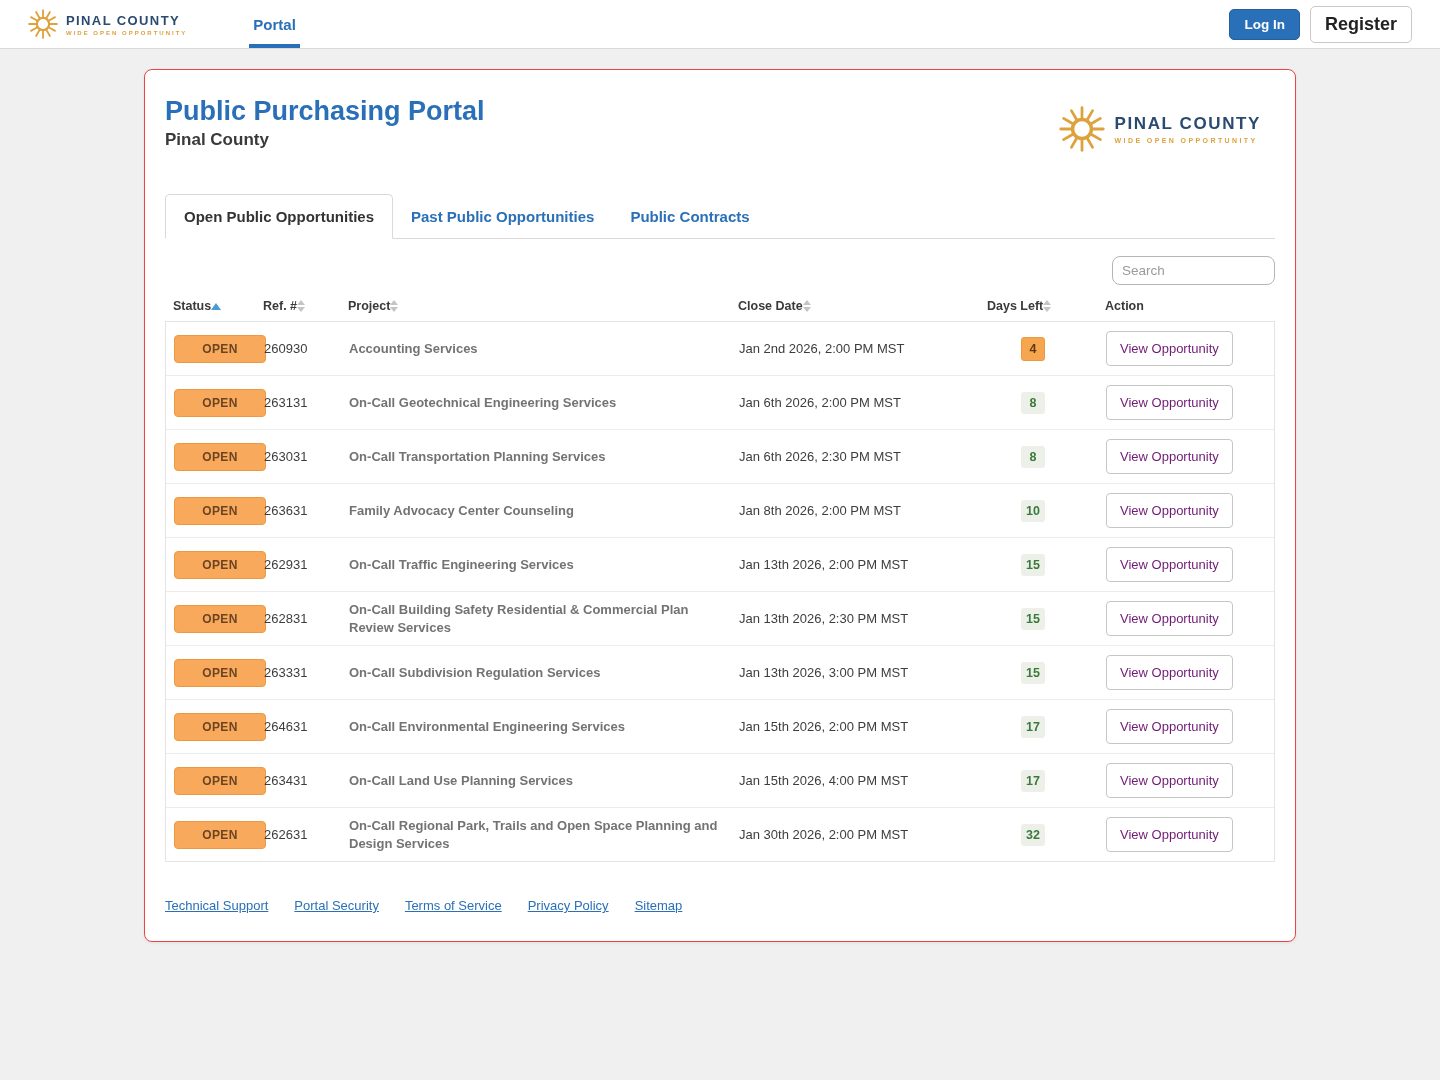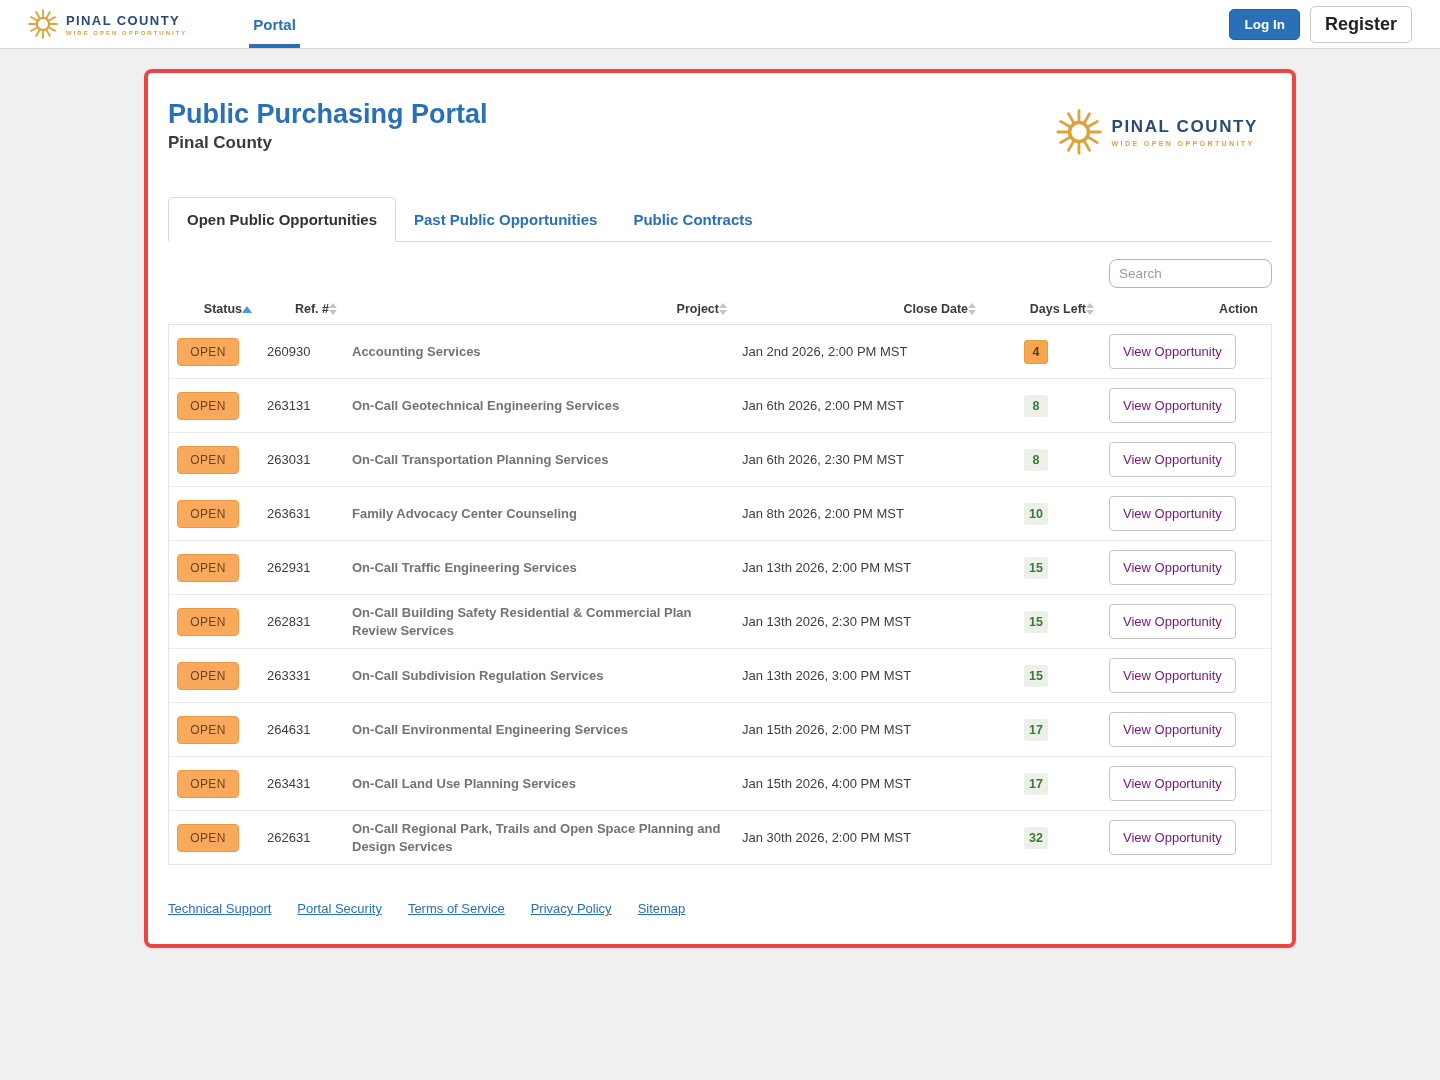--- a/index.html
+++ b/index.html
@@ -49,21 +49,21 @@
     background: #fff; color: #222;
     border: 1px solid #c9c9c9; border-radius: 5px;
     font-family: inherit; font-size: 18px; font-weight: bold;
     padding: 7px 14px; cursor: pointer;
   }
 
   
   .card {
     width: 1152px; margin: 20px auto 0;
     background: #fff;
-    border: 4px solid #ef4444; border-radius: 8px;
+    border: 1px solid #ef4444; border-radius: 8px;
     box-shadow: 0 1px 3px rgba(0,0,0,0.08);
     padding: 26px 20px 0;
   }
   .card-head { display: flex; justify-content: space-between; align-items: flex-start; }
   .page-title { font-size: 27px; font-weight: bold; color: var(--accent, #2a70b8); }
   .page-subtitle { font-size: 17px; font-weight: bold; color: #3a3a3a; margin-top: 3px; }
   .card-logo { display: flex; align-items: center; gap: 10px; margin: 10px 14px 0 0; }
   .card-logo .logo-name {
     font-size: 17px; font-weight: bold; letter-spacing: 1.6px;
     color: var(--brand-navy, #2b4a6f);
@@ -98,21 +98,21 @@
   .search-input::placeholder { color: #9a9a9a; }
 
   
   .trow {
     display: grid;
     grid-template-columns: 90px 85px 390px 249px 118px 1fr;
     padding-left: 8px;
   }
   .thead { padding-top: 4px; padding-bottom: 8px; }
   .hcell {
-    display: flex; align-items: center; justify-content: flex-end;
+    display: flex; align-items: center; justify-content: flex-start;
     padding-right: 14px;
     font-size: 12.5px; font-weight: bold; color: #3a3a3a;
     cursor: pointer; background: none; border: none; font-family: inherit; text-align: left;
   }
   .sorter { display: flex; flex-direction: column; gap: 2px; }
   .tri-up {
     width: 0; height: 0;
     border-left: 4px solid transparent; border-right: 4px solid transparent;
     border-bottom: 5px solid #c4c4c4;
   }
@@ -124,26 +124,26 @@
   .tri-up.asc {
     border-left-width: 5px; border-right-width: 5px;
     border-bottom: 7px solid #4a9bd8;
   }
   .tbody { border: 1px solid #e4e4e4; }
   .brow { align-items: center; min-height: 48px; padding-top: 9px; padding-bottom: 9px; border-bottom: 1px solid #ececec; }
   .brow:last-child { border-bottom: none; }
   .cell { font-size: 13px; color: #3d3d3d; padding-right: 16px; }
   .cell.project { font-weight: bold; color: #737373; line-height: 1.35; }
   .badge-open {
-    display: inline-block; width: 62px; text-align: center;
+    display: inline-block; width: 92px; text-align: center;
     padding: 6px 0; border-radius: 4px;
     background: var(--open-bg, #f8a95c);
     border: 1px solid var(--open-border, #ec9a41);
     color: var(--open-text, #6b4423);
-    font-size: 12px; font-weight: normal; letter-spacing: .4px;
+    font-size: 12px; font-weight: bold; letter-spacing: .4px;
   }
   .cell.days { display: flex; justify-content: center; padding-right: 28px; }
   .badge-days {
     display: inline-block; min-width: 24px; text-align: center;
     padding: 4px 3px; border-radius: 3px;
     font-size: 12.5px; font-weight: bold;
   }
   .badge-days.ok { background: var(--days-ok-bg, #edf0e9); color: var(--days-ok-text, #3a7a3a); }
   .badge-days.warn {
     background: var(--days-warn-bg, #f6a64f);

